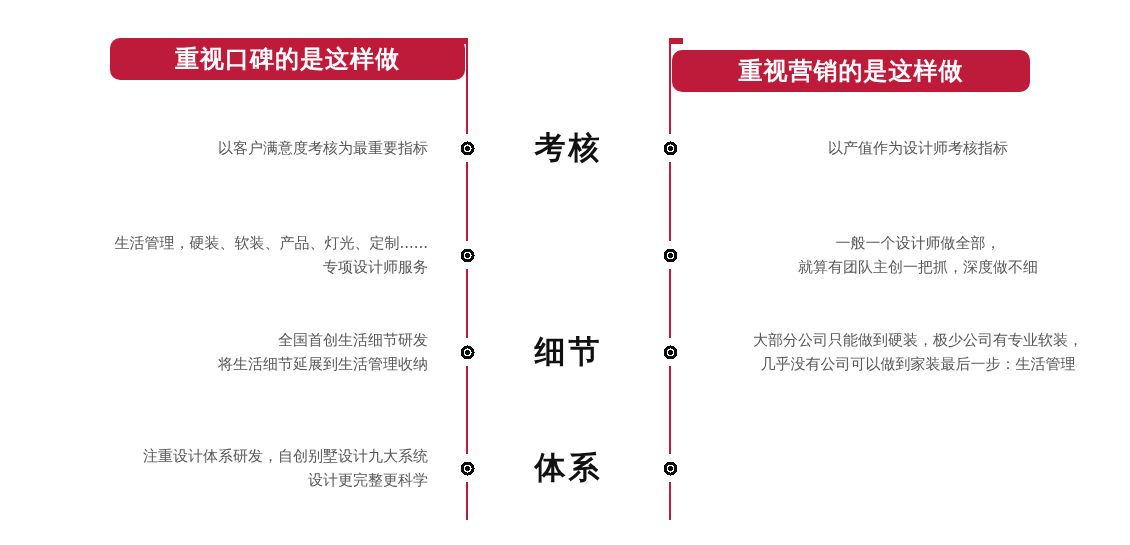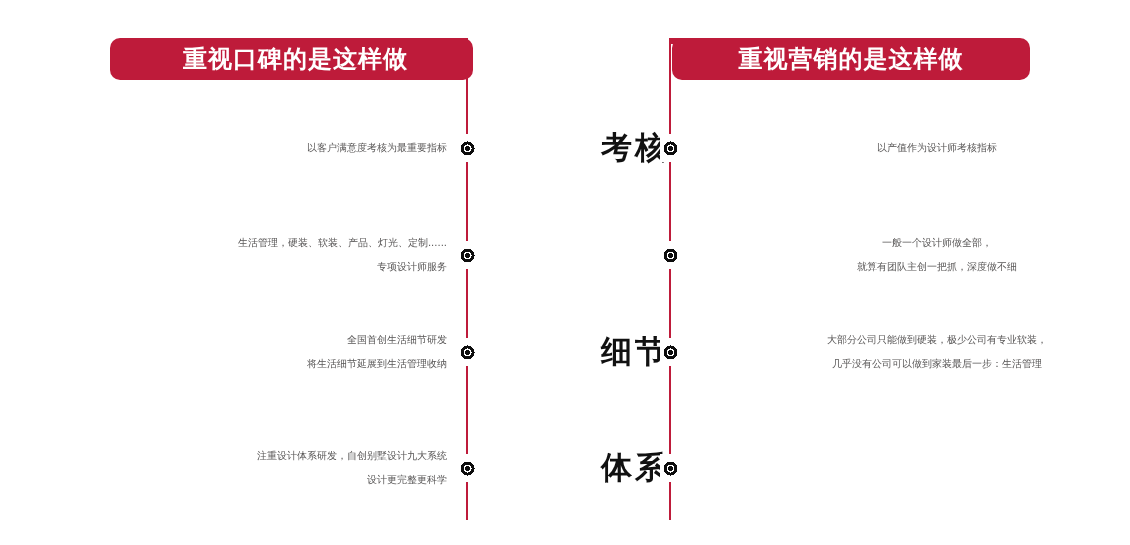--- a/index.html
+++ b/index.html
@@ -44,39 +44,38 @@
     border-radius: 10px;
     color: #ffffff;
     font-size: 24px;
     font-weight: bold;
     letter-spacing: 1px;
     display: flex;
     align-items: center;
     justify-content: center;
     z-index: 2;
   }
-  .hdr-left  { left: 110px; width: 355px; padding-left: 8px; }
-  .hdr-right { left: 672px; width: 358px; }
+  .hdr-left  { left: 110px; width: 355px; }
+  .hdr-right { left: 672px; width: 358px; margin-top: 12px; }
   .side-text {
     position: absolute;
     transform: translateY(-50%);
-    font-size: 10px;
+    font-size: 15px;
     line-height: 24px;
     color: var(--text);
     white-space: pre-line;
     z-index: 2;
-    padding-left: 19px;
   }
   .left-text  { left: 0; width: 428px; text-align: right; }
   .right-text { left: 712px; width: 412px; text-align: center; }
   .center-label {
     position: absolute;
     left: 468px;
     width: 201px;
-    text-align: right;
+    text-align: center;
     transform: translateY(-50%);
     font-size: 31px;
     font-weight: bold;
     color: var(--label);
     letter-spacing: 3px;
     z-index: 2;
   }
   .marker {
     position: absolute;
     width: 20px;

